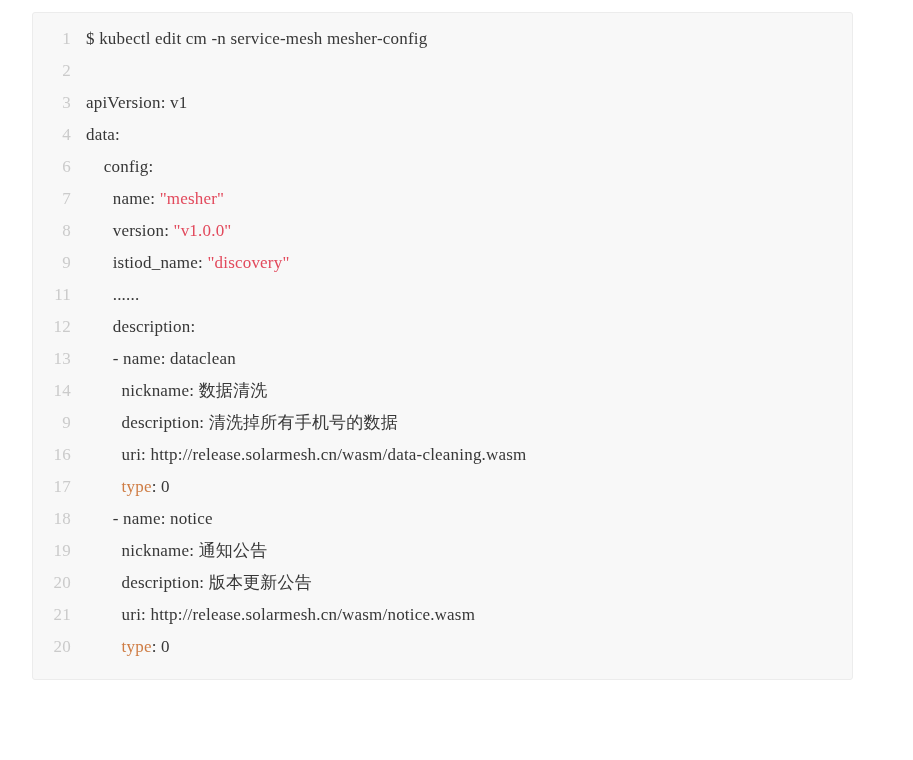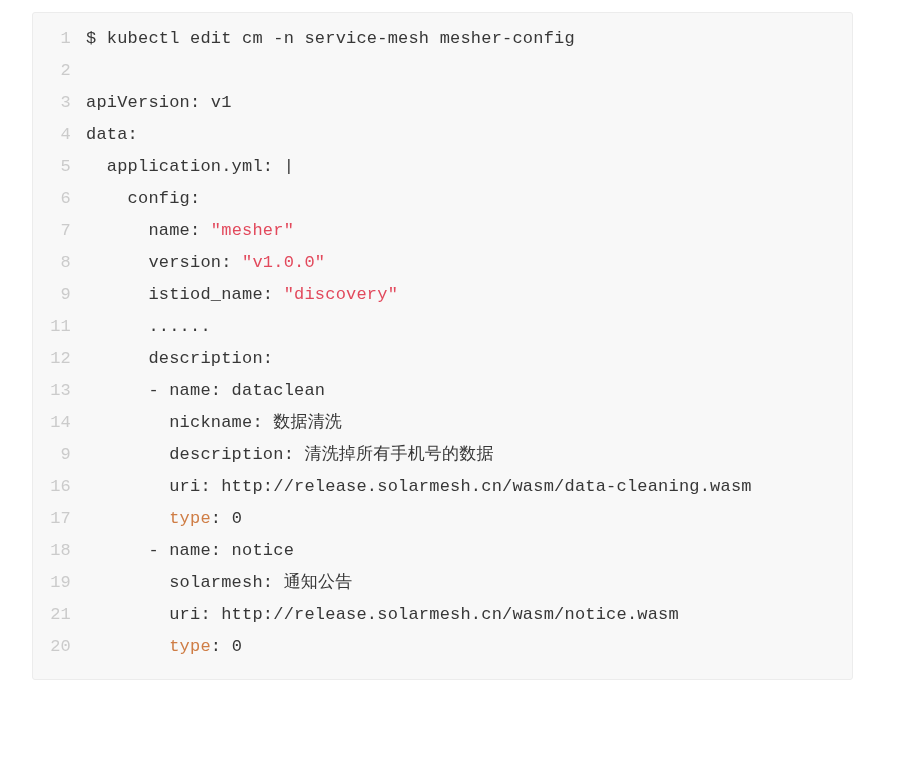--- a/index.html
+++ b/index.html
@@ -13,21 +13,21 @@
   .code-block {
     box-sizing: border-box;
     position: absolute;
     left: 32px;
     top: 12px;
     width: 821px;
     background: var(--c-bg, #f8f8f8);
     border: 1px solid var(--c-border, #ececec);
     border-radius: 3px;
     padding: 10px 0 16px 0;
-    font-family: Liberation Mono, monospace;
+    font-family: Liberation Serif, serif;
     font-size: 17px;
     letter-spacing: 0.2px;
   }
   .line {
     height: 32px;
     line-height: 32px;
     white-space: pre;
   }
   .ln {
     display: inline-block;
@@ -46,30 +46,30 @@
 </style>
 </head>
 <body>
 
 <div class="code-block">
   <div id="code-lines">
       <div class="line"><span class="ln">1</span><span class="code"><span class="seg-plain">$ kubectl edit cm -n service-mesh mesher-config</span></span></div>
       <div class="line"><span class="ln">2</span><span class="code"></span></div>
       <div class="line"><span class="ln">3</span><span class="code"><span class="seg-plain">apiVersion: v1</span></span></div>
       <div class="line"><span class="ln">4</span><span class="code"><span class="seg-plain">data:</span></span></div>
-      <div class="line"><span class="ln">5</span><span class="code"><span class="seg-plain">  application.yml: |</span></span></div>
       <div class="line"><span class="ln">6</span><span class="code"><span class="seg-plain">    config:</span></span></div>
       <div class="line"><span class="ln">7</span><span class="code"><span class="seg-plain">      name: </span><span class="seg-string">"mesher"</span></span></div>
       <div class="line"><span class="ln">8</span><span class="code"><span class="seg-plain">      version: </span><span class="seg-string">"v1.0.0"</span></span></div>
       <div class="line"><span class="ln">9</span><span class="code"><span class="seg-plain">      istiod_name: </span><span class="seg-string">"discovery"</span></span></div>
       <div class="line"><span class="ln">11</span><span class="code"><span class="seg-plain">      ......</span></span></div>
       <div class="line"><span class="ln">12</span><span class="code"><span class="seg-plain">      description:</span></span></div>
       <div class="line"><span class="ln">13</span><span class="code"><span class="seg-plain">      - name: dataclean</span></span></div>
       <div class="line"><span class="ln">14</span><span class="code"><span class="seg-plain">        nickname: 数据清洗</span></span></div>
       <div class="line"><span class="ln">9</span><span class="code"><span class="seg-plain">        description: 清洗掉所有手机号的数据</span></span></div>
       <div class="line"><span class="ln">16</span><span class="code"><span class="seg-plain">        uri: http://release.solarmesh.cn/wasm/data-cleaning.wasm</span></span></div>
       <div class="line"><span class="ln">17</span><span class="code"><span class="seg-plain">        </span><span class="seg-keyword">type</span><span class="seg-plain">: 0</span></span></div>
       <div class="line"><span class="ln">18</span><span class="code"><span class="seg-plain">      - name: notice</span></span></div>
-      <div class="line"><span class="ln">19</span><span class="code"><span class="seg-plain">        solarmesh: 通知公告</span></span></div>
+      <div class="line"><span class="ln">19</span><span class="code"><span class="seg-plain">        nickname: 通知公告</span></span></div>
+      <div class="line"><span class="ln">20</span><span class="code"><span class="seg-plain">        description: 版本更新公告</span></span></div>
       <div class="line"><span class="ln">21</span><span class="code"><span class="seg-plain">        uri: http://release.solarmesh.cn/wasm/notice.wasm</span></span></div>
       <div class="line"><span class="ln">20</span><span class="code"><span class="seg-plain">        </span><span class="seg-keyword">type</span><span class="seg-plain">: 0</span></span></div>
     </div>
 </div>
 
 </body></html>

